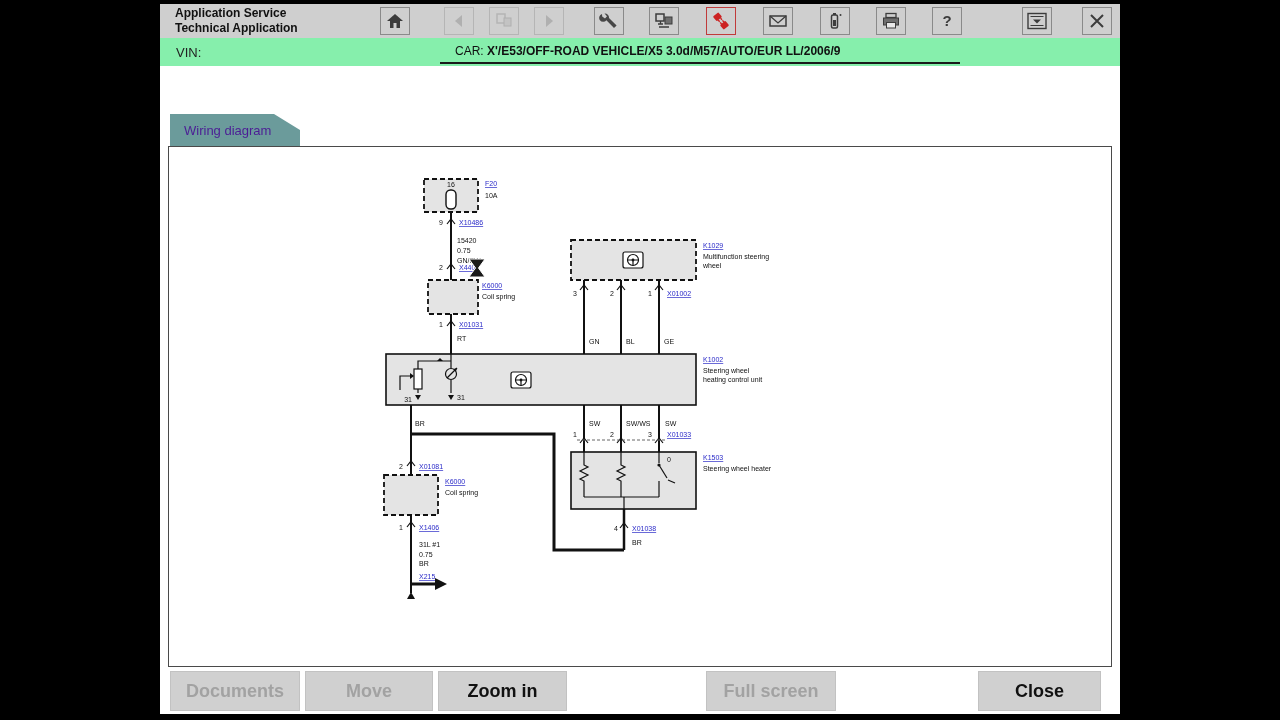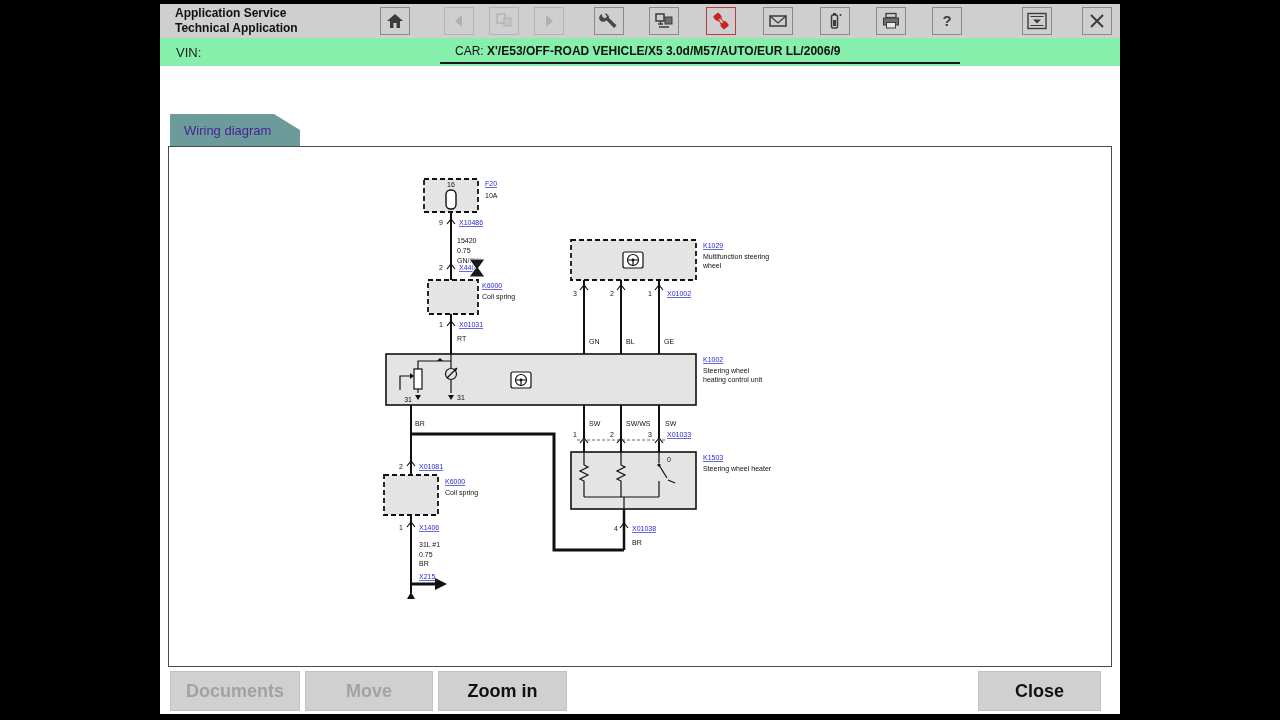--- a/index.html
+++ b/index.html
@@ -298,15 +298,16 @@
         <path d="M242 437 H266" stroke="#111" stroke-width="3" fill="none"></path>
         <path d="M266 431 v12 l12 -6 z" fill="#111"></path>
         <path d="M238 452 h8 l-4 -7 z" fill="#111"></path>
       </g>
     </svg>
   </div>
 
   <button class="fbtn disabled" style="left:10px;width:130px">Documents</button>
   <button class="fbtn disabled" style="left:145px;width:128px">Move</button>
   <button class="fbtn enabled" style="left:278px;width:129px">Zoom in</button>
+  <button class="fbtn disabled" style="left:546px;width:130px">Full screen</button>
   <button class="fbtn enabled" style="left:818px;width:123px">Close</button>
 
 </div>
 
 </body></html>

